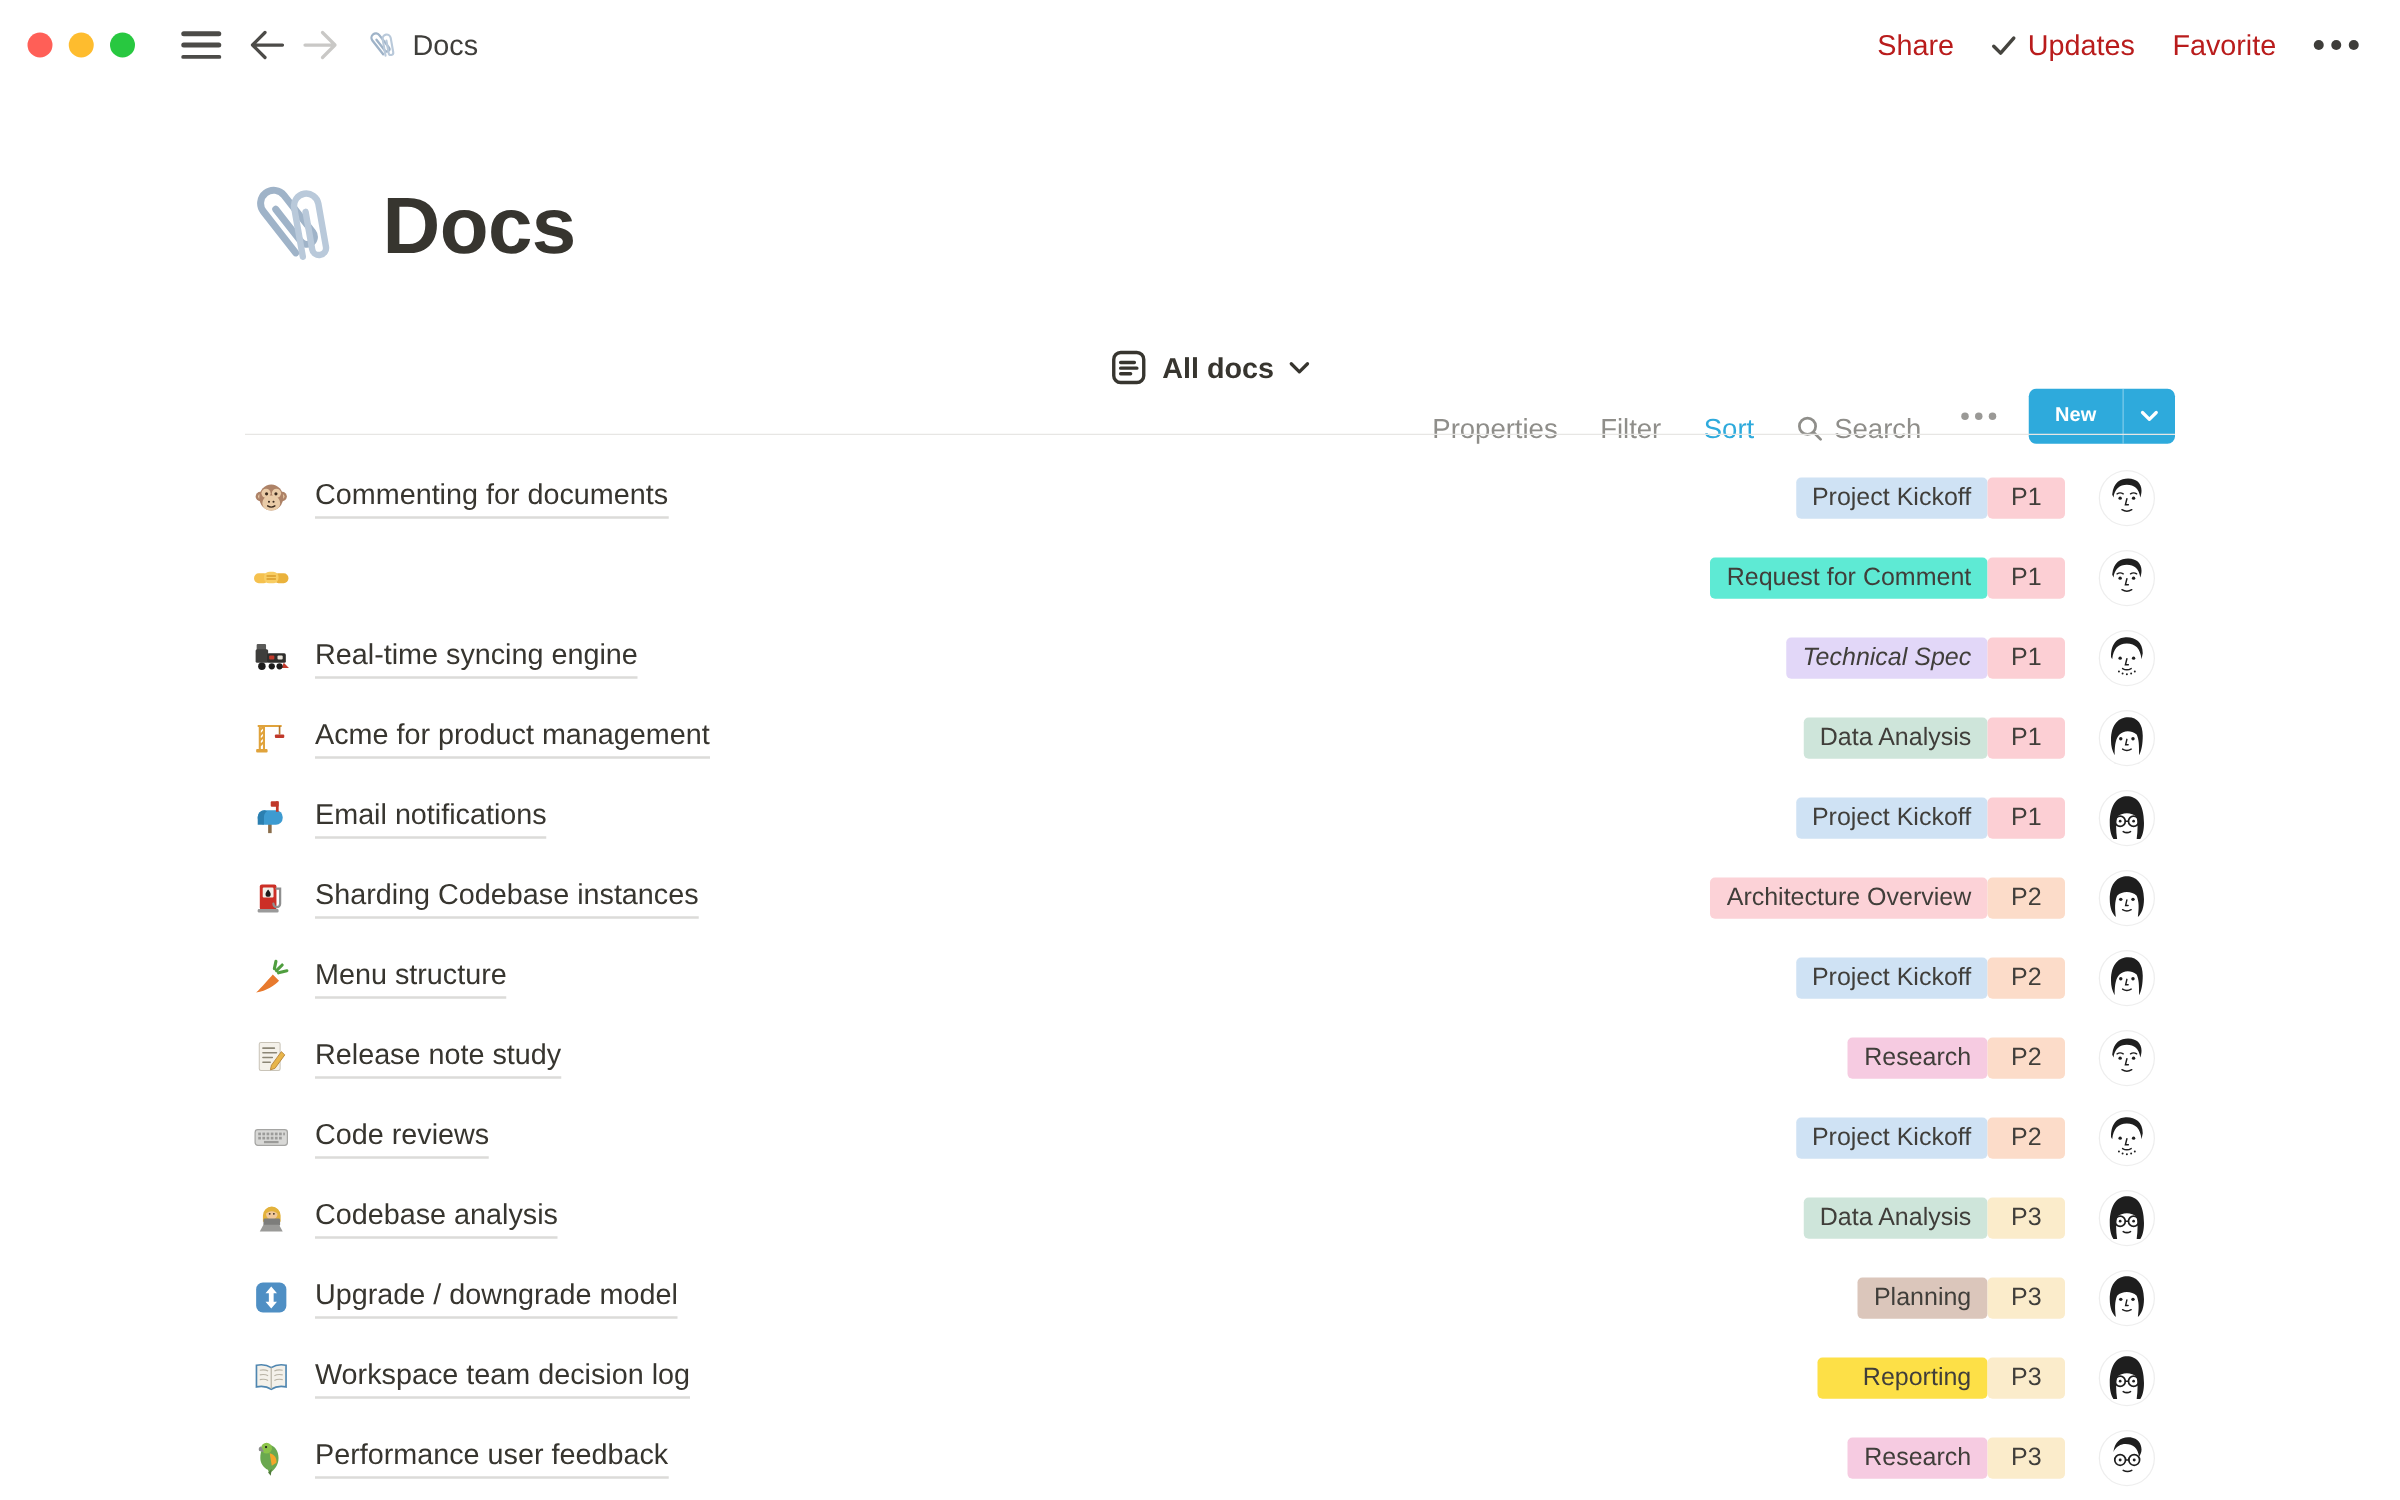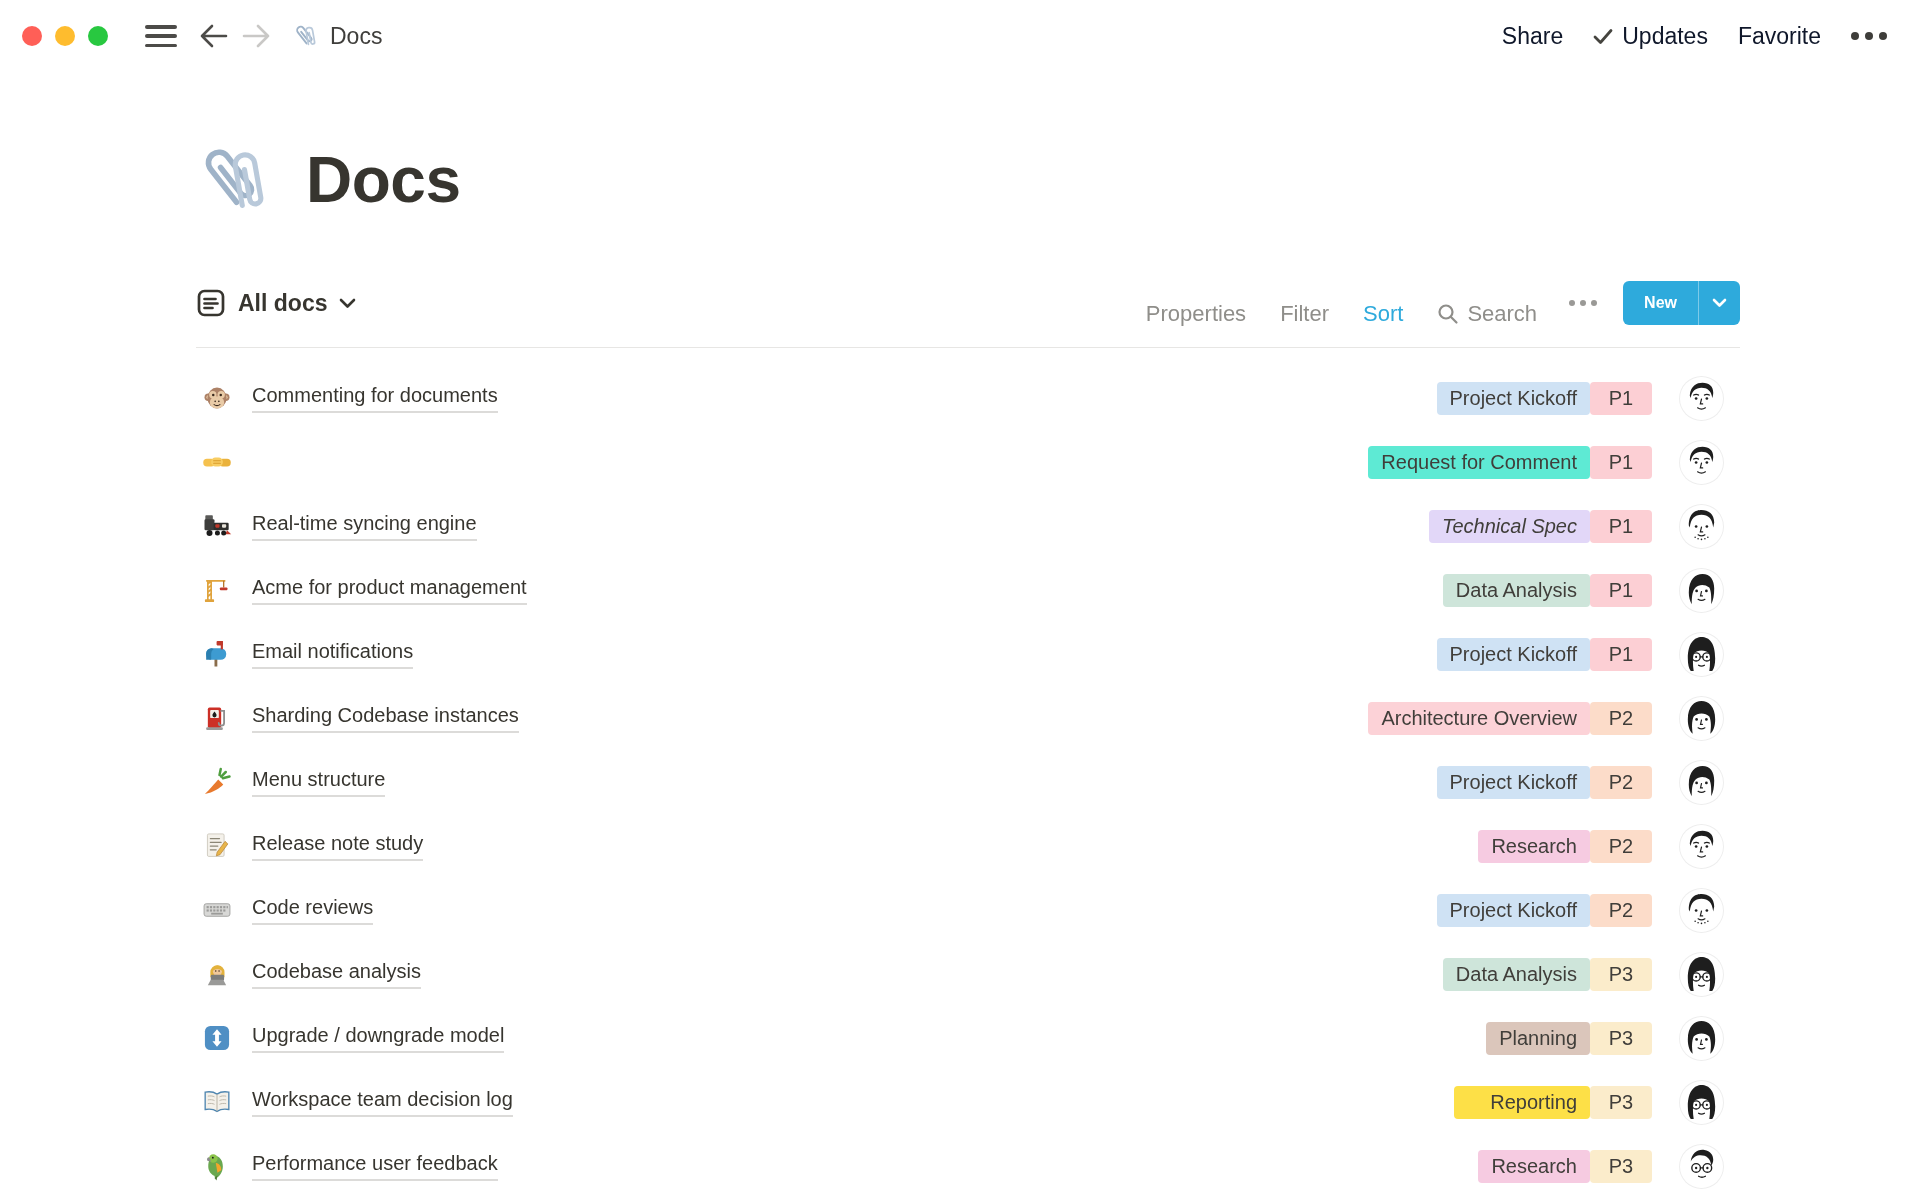--- a/index.html
+++ b/index.html
@@ -9,53 +9,53 @@
   
   .topbar { position:absolute; top:0; left:0; width:1920px; height:72px;
             display:flex; align-items:center; padding:0 33px 0 22px; background:#fff; }
   .tl { width:20px; height:20px; border-radius:50%; margin-right:13px; }
   .hamburger { width:32px; height:22px; display:flex; flex-direction:column; justify-content:space-between; margin:0 20px 0 24px; cursor:pointer; }
   .hamburger span { display:block; height:3.5px; background:#4c4b48; border-radius:2px; }
   .navbtn { width:34px; height:34px; display:flex; align-items:center; justify-content:center; margin-right:8px; }
   .tb-clip { width:28px; height:28px; margin:0 9px 0 12px; }
   .tb-title { font-size:23px; color:#3f3e3b; }
   .tb-right { margin-left:auto; display:flex; align-items:center; gap:30px; }
-  .tb-action { font-size:23px; color:#0f172a; display:flex; align-items:center; gap:9px; cursor:pointer; }
+  .tb-action { font-size:23px; color:#b91c1c; display:flex; align-items:center; gap:9px; cursor:pointer; }
   .dots { display:flex; gap:6px; align-items:center; }
   .dots i { width:8px; height:8px; border-radius:50%; background:#3e3d3a; }
 
   
   .page-header { position:absolute; left:196px; top:138px; display:flex; align-items:center; gap:26px; }
   .page-header .big-clip { width:84px; height:84px; }
   .page-title { font-size:64px; font-weight:700; letter-spacing:-.5px; color:#37352f; }
 
   
   .toolbar { position:absolute; left:196px; top:279px; width:1544px; height:48px;
-             display:flex; align-items:center; }
+             display:flex; align-items:center;flex-direction:column; }
   .view-switcher { display:flex; align-items:center; gap:12px; cursor:pointer; }
   .view-label { font-size:23px; font-weight:700; color:#37352f; }
   .tool-right { margin-left:auto; display:flex; align-items:center; }
   .tool-link { font-size:22px; color:#8f8e8a; margin-left:34px; cursor:pointer; display:flex; align-items:center; gap:8px;margin-top:21px; }
   .tool-link.active { color:#2eaadc; }
   .tool-dots { display:flex; gap:5px; margin-left:32px; cursor:pointer; }
   .tool-dots i { width:6px; height:6px; border-radius:50%; background:#9a9996; }
   .new-btn { margin-left:26px; height:44px; background:#2eaadc; border-radius:6px;
              display:flex; align-items:stretch; color:#fff; cursor:pointer; overflow:hidden; }
   .new-btn .nb-label { display:flex; align-items:center; padding:0 21px; font-size:16px; font-weight:700; }
   .new-btn .nb-sep { width:1px; background:rgba(255,255,255,.38); }
   .new-btn .nb-caret { width:41px; display:flex; align-items:center; justify-content:center; }
 
   .divider { position:absolute; left:196px; top:347px; width:1544px; height:1px; background:#e7e6e4; }
 
   
   .rows { position:absolute; left:196px; top:366px; width:1544px; }
   .row { height:64px; display:flex; align-items:center; }
   .row-icon { width:34px; height:30px; margin-left:6px; flex:0 0 34px; }
   .row-icon svg { width:30px; height:30px; }
-  .row-name { margin-left:16px; font-size:20px; font-weight:500; color:#37352f;
+  .row-name { margin-left:16px; font-size:23px; font-weight:500; color:#37352f;
               border-bottom:2px solid #dcdbd9; padding-bottom:4px; cursor:pointer; white-space:nowrap; }
   .row-spacer { flex:1; }
   .pill { height:33px; display:inline-flex; align-items:center; padding:0 13px;
           border-radius:4px; font-size:20px; color:#403e3a; white-space:nowrap; }
   .prio { min-width:62px; justify-content:center; }
   .avatar { width:43px; height:43px; margin-left:28px; margin-right:17px; flex:0 0 43px;
             border-radius:50%; box-shadow:0 0 0 1px rgba(0,0,0,.07); }
   .avatar svg { width:43px; height:43px; display:block; }
 
   .icon-stroke { stroke:#4c4b48; stroke-width:2.6; fill:none; stroke-linecap:round; stroke-linejoin:round; }

